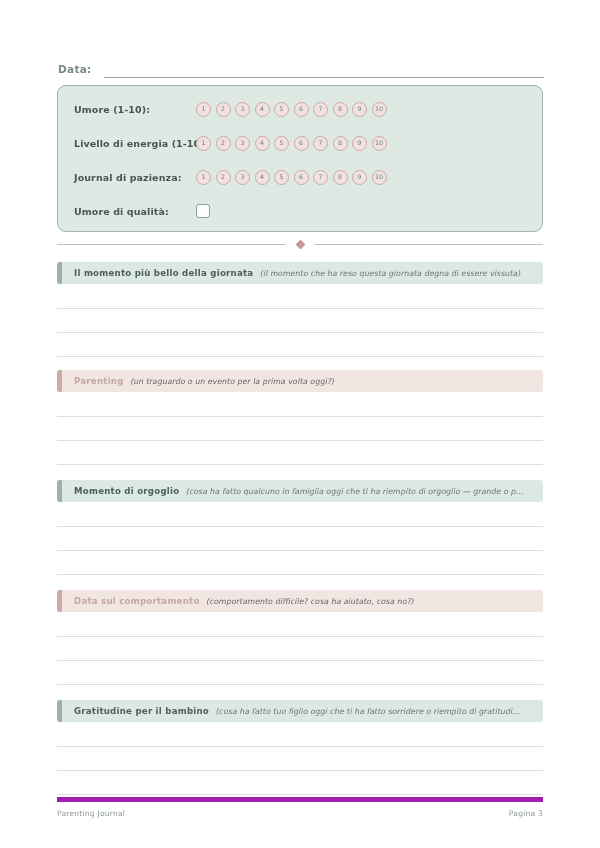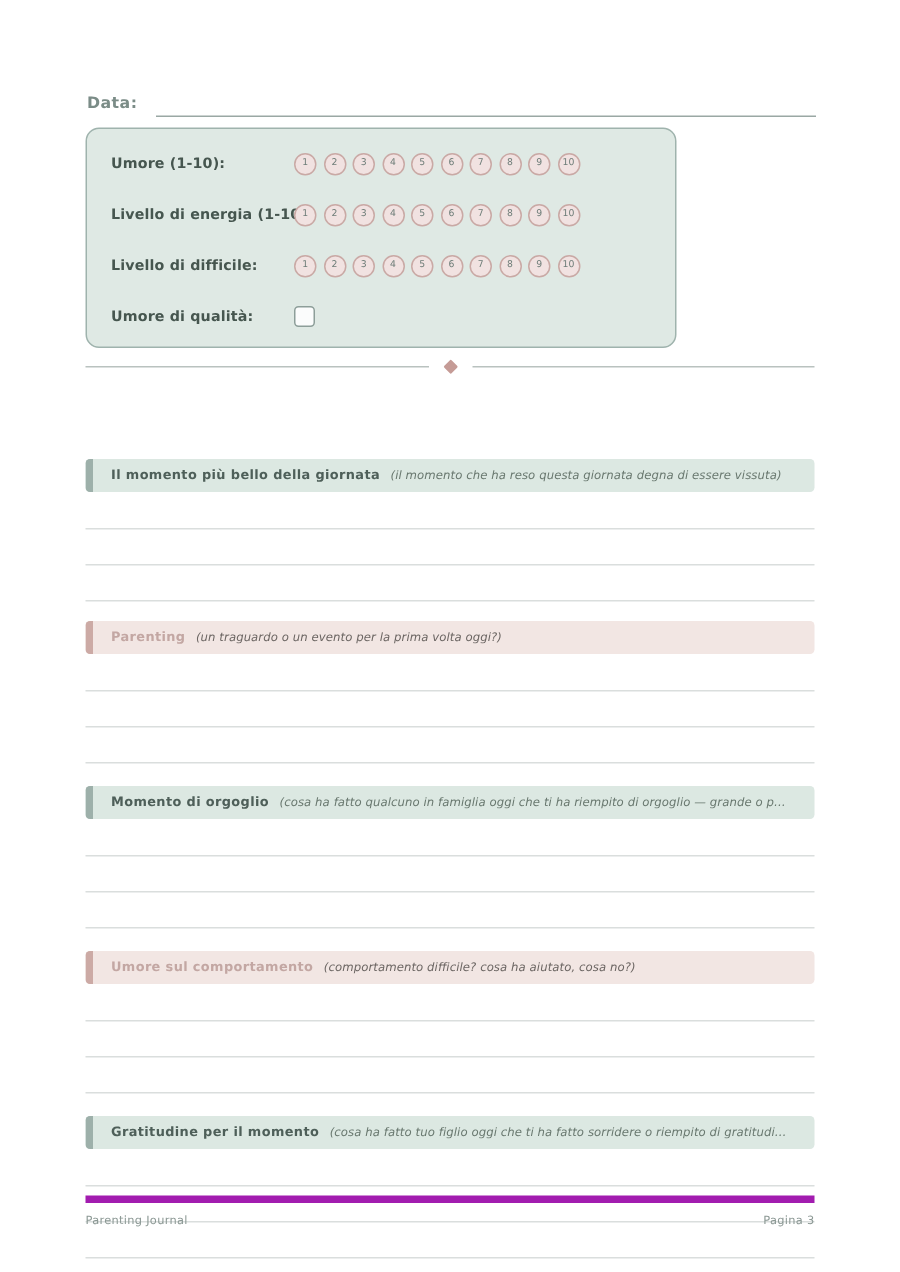--- a/index.html
+++ b/index.html
@@ -46,21 +46,21 @@
     margin-left: 12px;
     border-bottom: 1px solid #9aa8a4;
     height: 14px;
   }
 
   
   .metrics-card {
     position: absolute;
     left: 57px;
     top: 85px;
-    width: 394px;
+    width: 486px;
     height: 147px;
     box-sizing: border-box;
     background: #dfe9e4;
     border: 1px solid #9fb3ad;
     border-radius: 9px;
     text-decoration: underline;
   }
   .metric-row {
     position: absolute;
     left: 0;
@@ -131,21 +131,21 @@
   .divider .gem {
     width: 7px;
     height: 7px;
     background: #c59b96;
     transform: rotate(45deg);
     margin: 0 11px;
     border-radius: 1px;
   }
 
   
-  .section { position: absolute; left: 57px; width: 486px; margin-top: 44px; }
+  .section { position: absolute; left: 57px; width: 486px; }
   .section-head {
     position: relative;
     height: 22px;
     border-radius: 3px;
     display: flex;
     align-items: center;
     overflow: hidden;
     box-sizing: border-box;
   }
   .section-head .accent {
@@ -254,21 +254,21 @@
         <div class="scale-dot">5</div>
         <div class="scale-dot">6</div>
         <div class="scale-dot">7</div>
         <div class="scale-dot">8</div>
         <div class="scale-dot">9</div>
         <div class="scale-dot">10</div>
       </div>
     </div>
 
     <div class="metric-row r2">
-      <div class="metric-label">Livello di difficile:</div>
+      <div class="metric-label">Journal di pazienza:</div>
       <div class="scale">
         <div class="scale-dot">1</div>
         <div class="scale-dot">2</div>
         <div class="scale-dot">3</div>
         <div class="scale-dot">4</div>
         <div class="scale-dot">5</div>
         <div class="scale-dot">6</div>
         <div class="scale-dot">7</div>
         <div class="scale-dot">8</div>
         <div class="scale-dot">9</div>
@@ -331,36 +331,36 @@
       <div class="write-line w0"></div>
       <div class="write-line w1"></div>
       <div class="write-line w2"></div>
     </div>
   </div>
 
   <div class="section theme-rose" style="top:590px;">
     <div class="section-head">
       <div class="accent"></div>
       <div class="titles">
-        <span class="sec-title">Umore sul comportamento</span>
+        <span class="sec-title">Data sul comportamento</span>
         <span class="sec-hint">(comportamento difficile? cosa ha aiutato, cosa no?)</span>
       </div>
     </div>
     <div class="write-lines">
       <div class="write-line w0"></div>
       <div class="write-line w1"></div>
       <div class="write-line w2"></div>
     </div>
   </div>
 
   <div class="section theme-sage" style="top:700px;">
     <div class="section-head">
       <div class="accent"></div>
       <div class="titles">
-        <span class="sec-title">Gratitudine per il momento</span>
+        <span class="sec-title">Gratitudine per il bambino</span>
         <span class="sec-hint">(cosa ha fatto tuo figlio oggi che ti ha fatto sorridere o riempito di gratitudi…</span>
       </div>
     </div>
     <div class="write-lines">
       <div class="write-line w0"></div>
       <div class="write-line w1"></div>
       <div class="write-line w2"></div>
     </div>
   </div>
 

